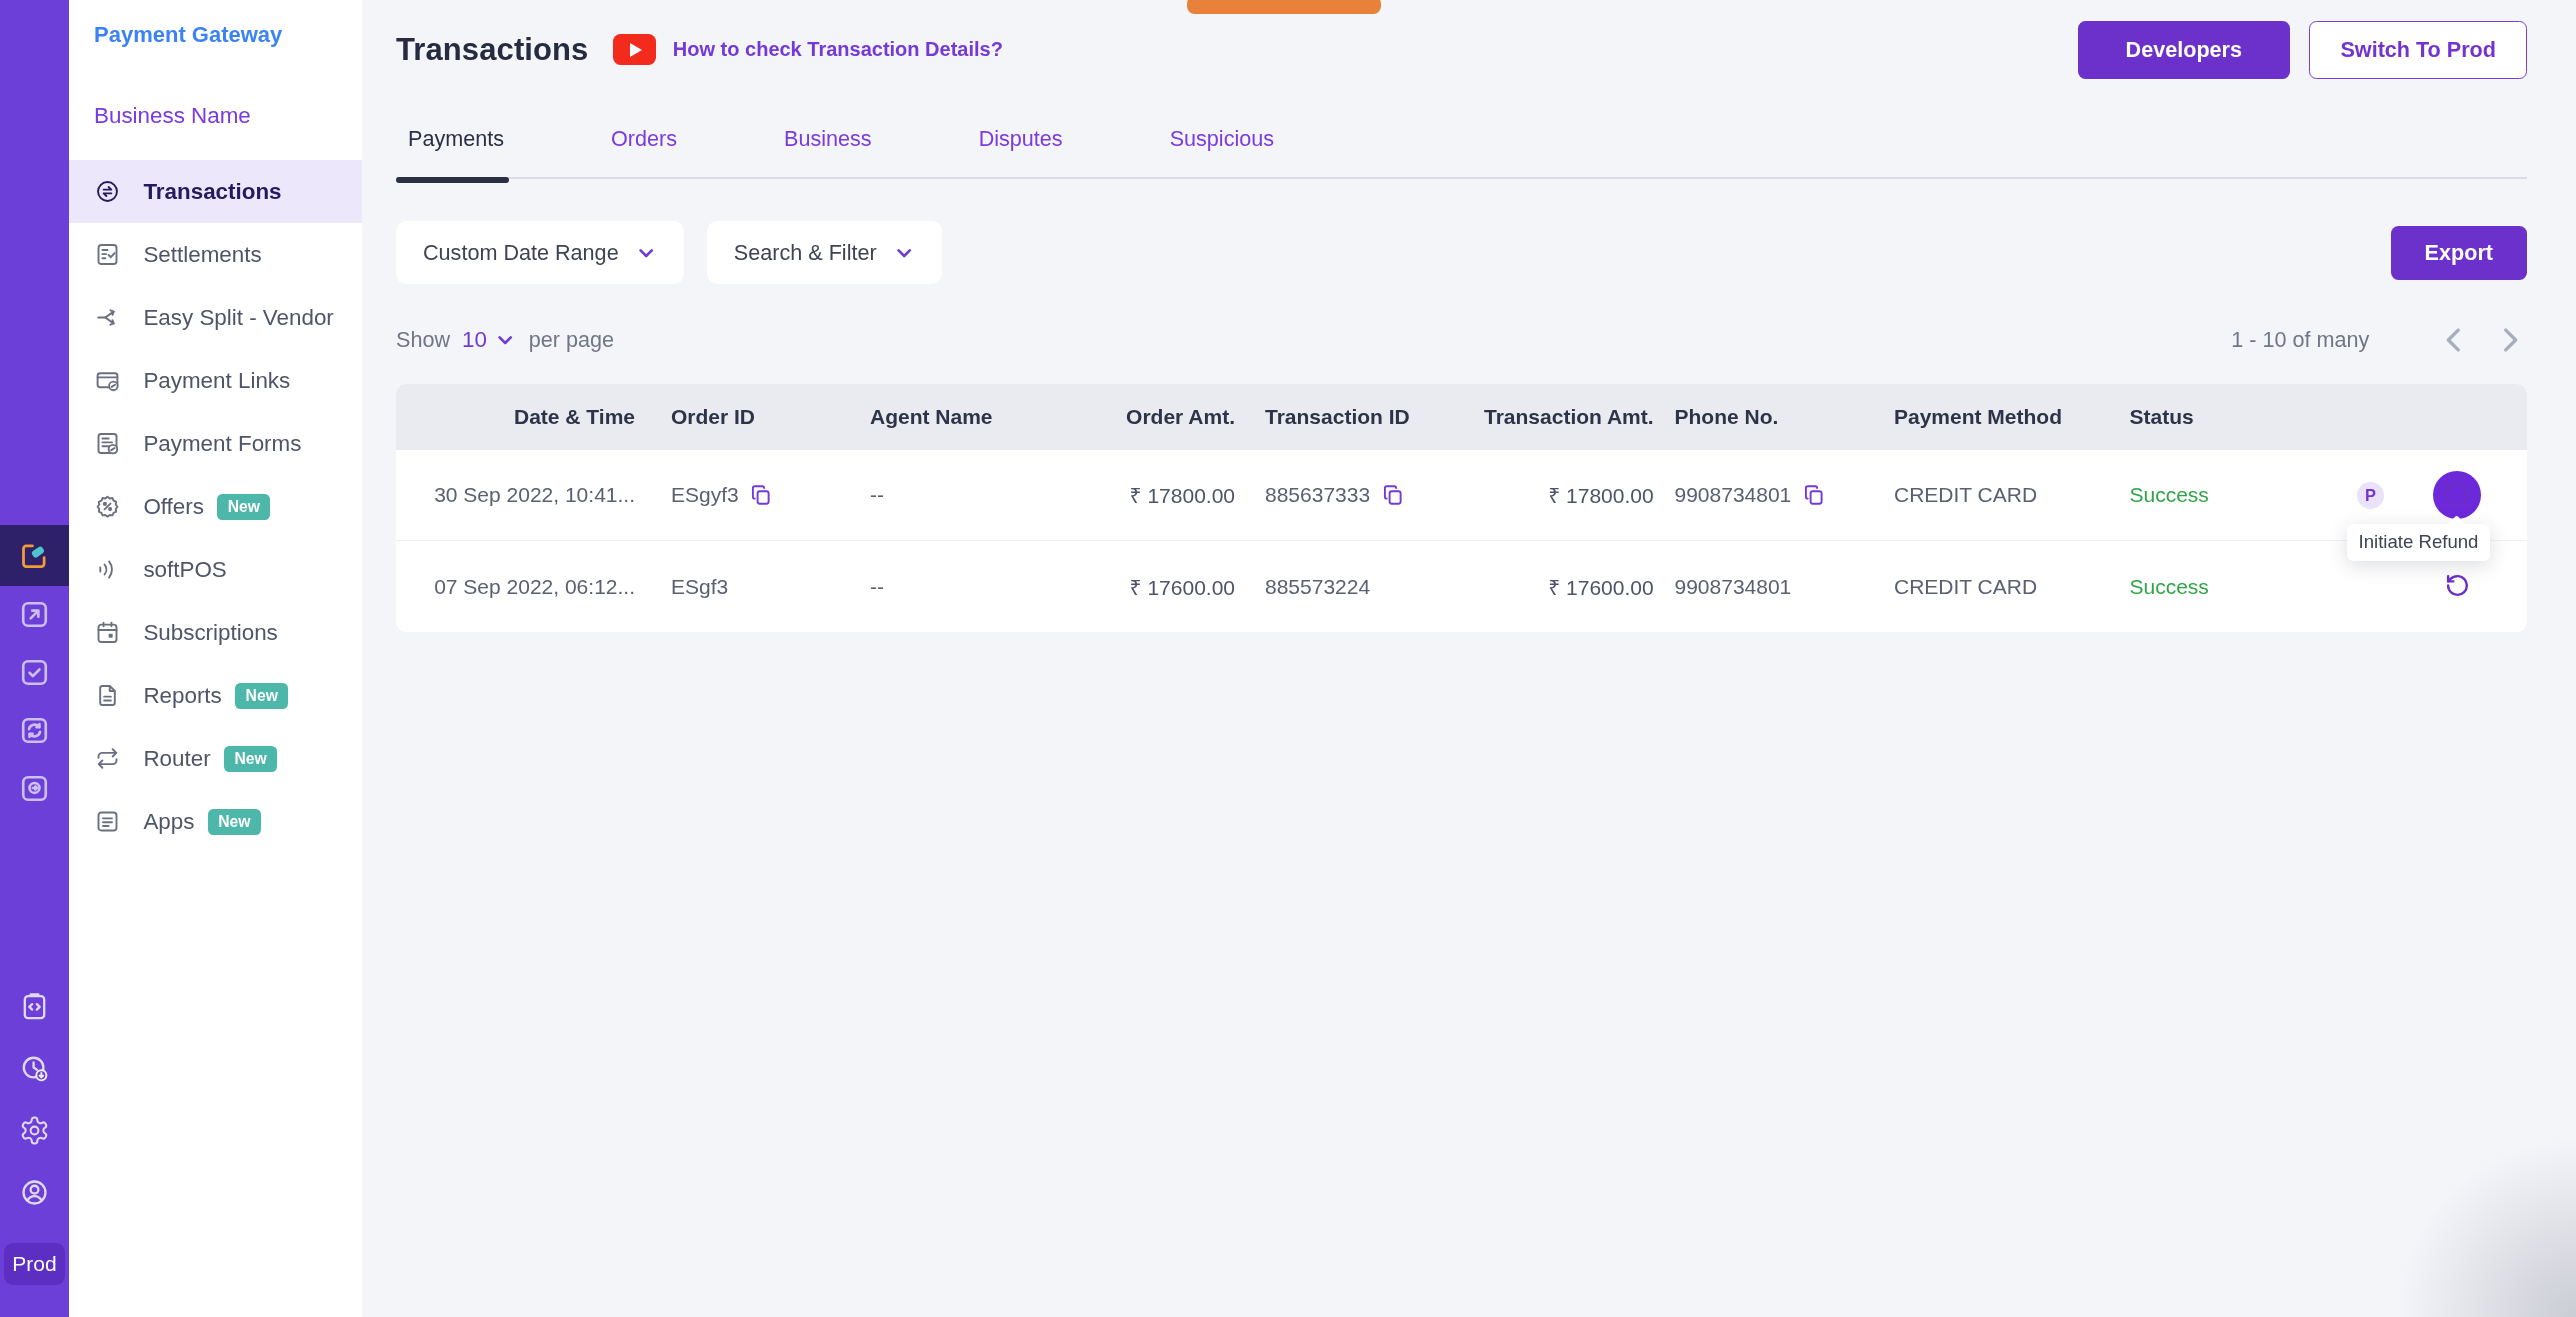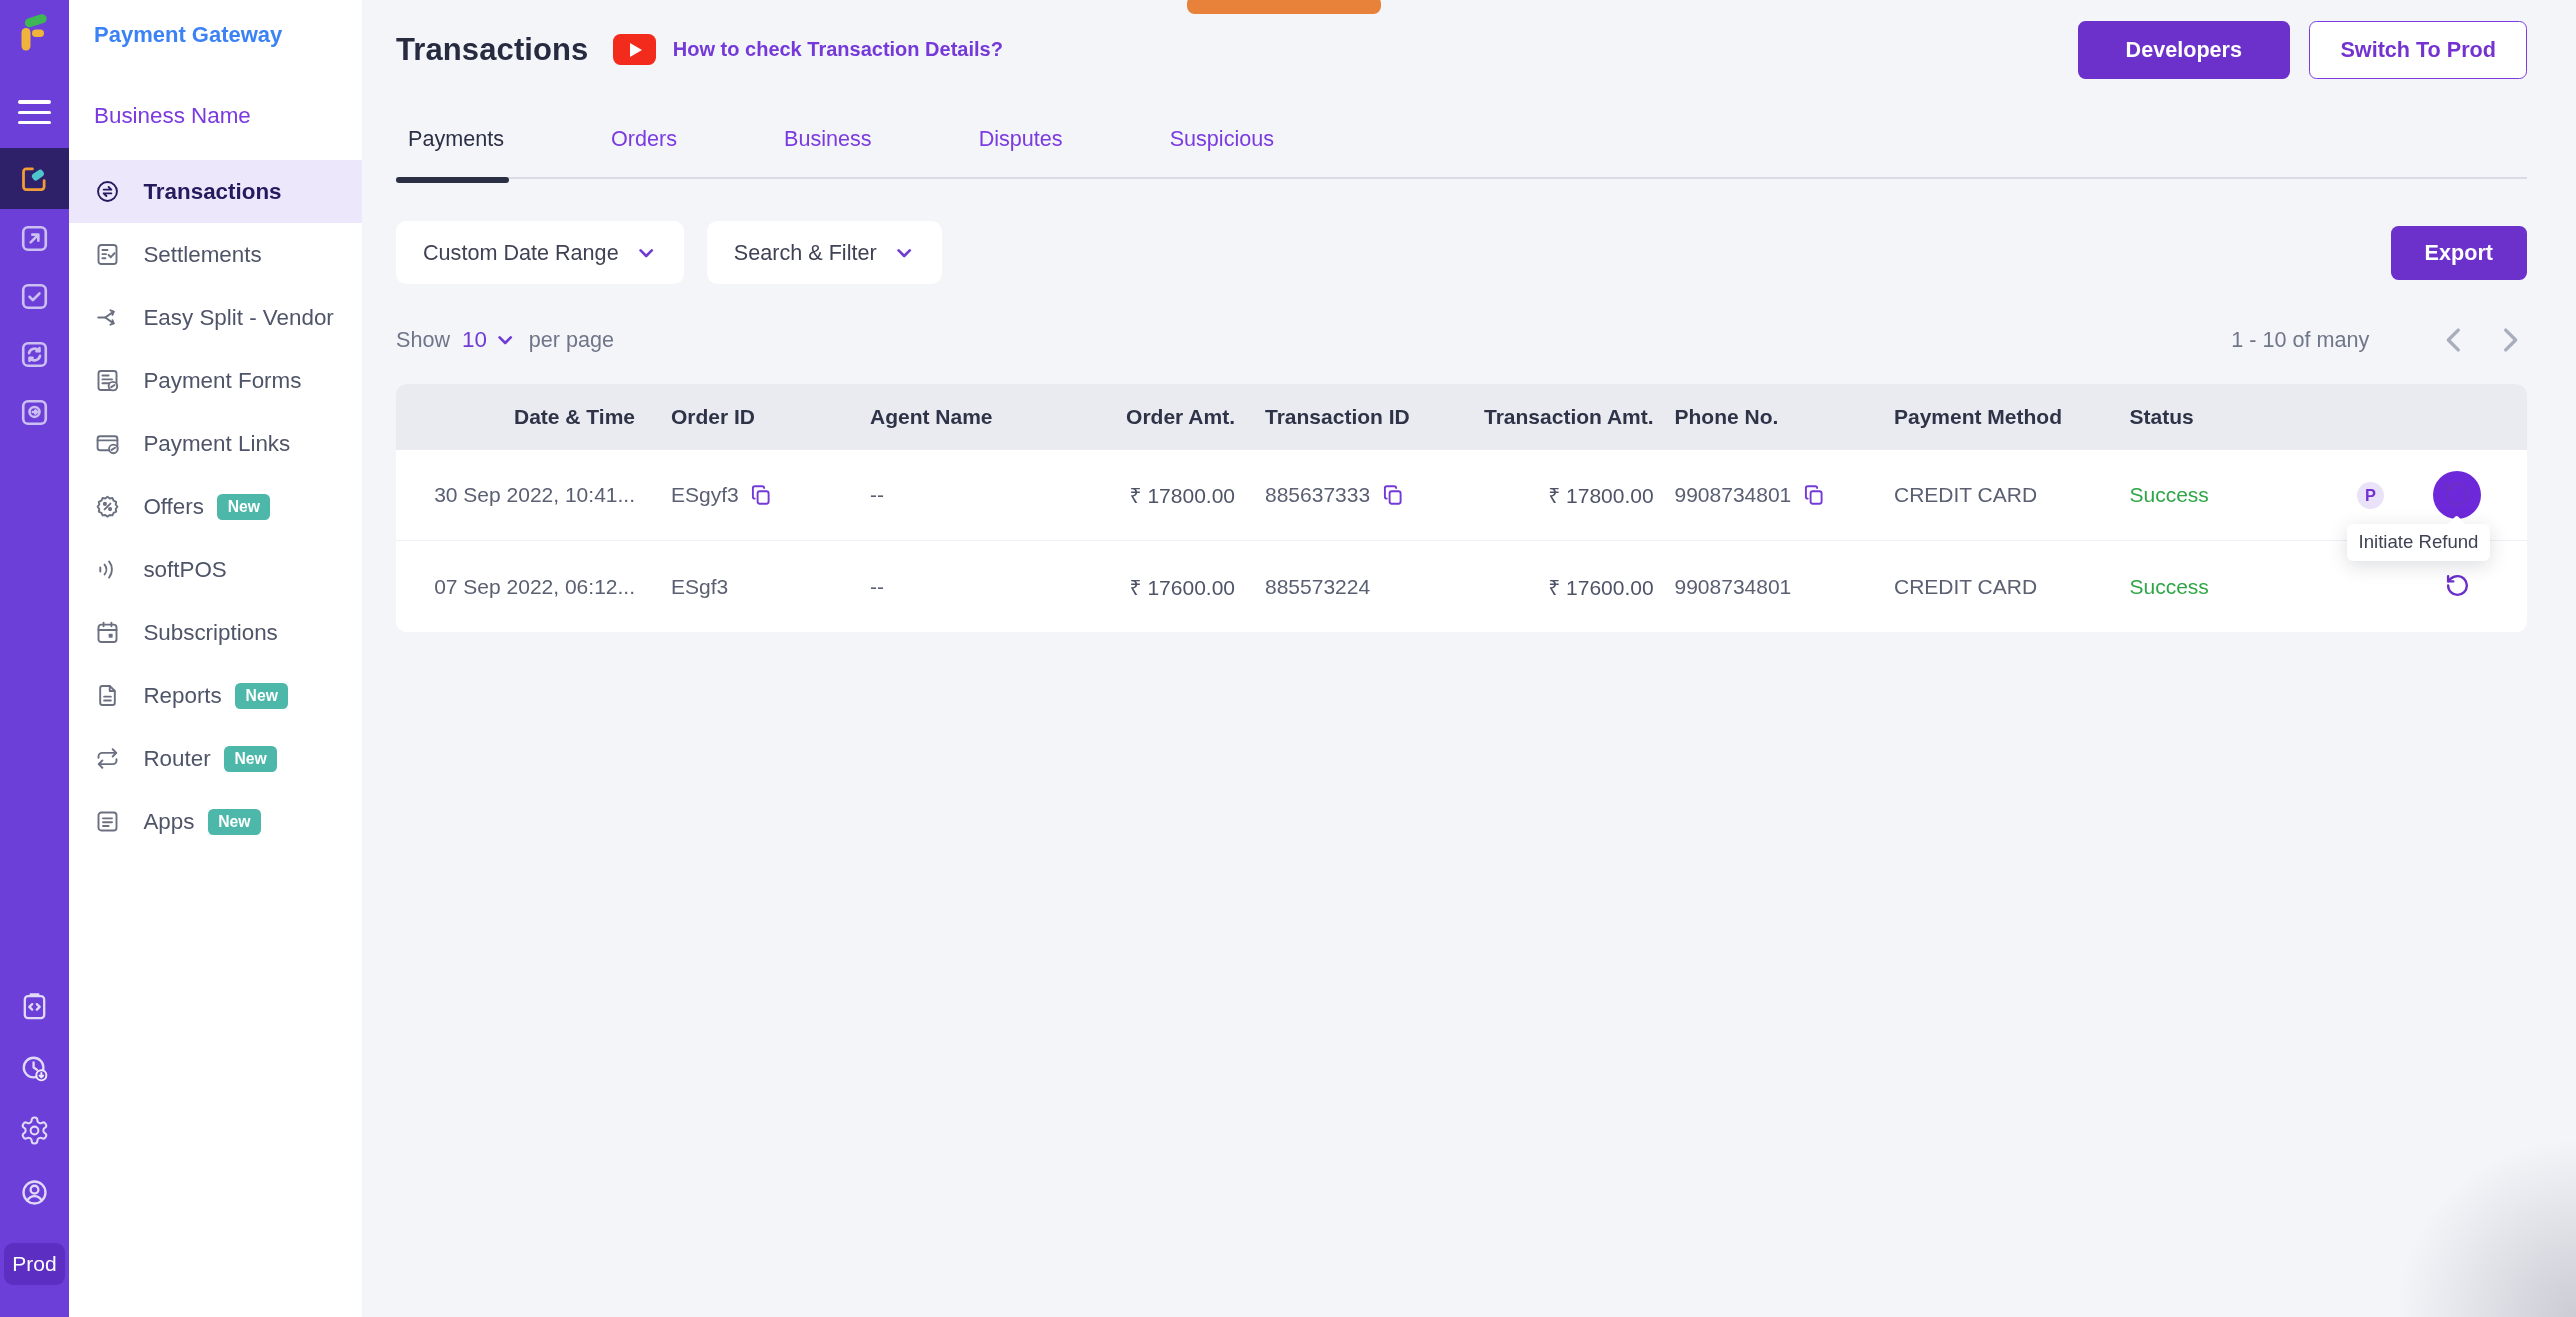--- a/index.html
+++ b/index.html
@@ -1,21 +1,21 @@
 <!DOCTYPE html>
 <html style="font-size:12px"><head>
 <meta charset="utf-8">
 <style>
   * { margin:0; padding:0; box-sizing:border-box; }
   html,body { width:2576px; height:1318px; }
   body { font-family:"Liberation Sans", sans-serif; background:#F4F5F9; overflow:hidden; }
   .page { position:relative; width:2576px; height:1318px; display:flex; }
 
   
-  .rail { position:relative; width:69px; background:#6C40D8; flex:0 0 69px; display:flex; flex-direction:column; align-items:center; z-index:5; }
+  .rail { position:relative; width:69px; background:#6C40D8; flex:0 0 69px; display:flex; flex-direction:row; align-items:center; z-index:5; }
   .logo { margin-top:10.4px; width:42px; height:42px; }
   .hamburger { margin-top:48px; width:33px; height:24px; display:flex; flex-direction:column; justify-content:space-between; background:none; border:none; cursor:pointer; }
   .hamburger span { display:block; height:3.7px; border-radius:2.2px; background:#fff; }
   .hamburger span:nth-child(2){ width:100%; } .hamburger span:nth-child(1){ width:100%; } .hamburger span:nth-child(3){ width:100%; }
   .rail-top { margin-top:24px; display:flex; flex-direction:column; align-items:center; width:100%; }
   .rail-tile { width:69px; height:61px; display:flex; align-items:center; justify-content:center; }
   .rail-tile.active { background:#2E2069; }
   .rail-tile + .rail-tile { margin-top:0; }
   .rail-ic { width:33px; height:33px; opacity:.82; }
   .rail-tile.active .rail-ic { opacity:1; }
@@ -200,35 +200,35 @@
         <li class="mitem">
           <span class="micon"><svg viewBox="0 0 24 24" fill="none" stroke="currentColor" stroke-width="1.7" stroke-linecap="round" stroke-linejoin="round">
               <path d="M3.8 12h6.2"></path>
               <path d="M10 12l7.4-5.2M10 12l7.4 5.2"></path>
               <path d="M14.6 5.6l2.9 1.1-1.1 2.9M14.6 18.4l2.9-1.1-1.1-2.9"></path>
             </svg></span>
           <span class="mlabel">Easy Split - Vendor</span>
         </li>
         <li class="mitem">
           <span class="micon"><svg viewBox="0 0 24 24" fill="none" stroke="currentColor" stroke-width="1.7" stroke-linecap="round" stroke-linejoin="round">
+              <rect x="3.2" y="5.5" width="17.6" height="12.5" rx="2.2"></rect>
+              <path d="M3.2 9.2h17.6"></path>
+              <circle cx="17.2" cy="16.8" r="3.8" fill="white"></circle>
+              <path d="M15.7 17.7l3-1.9"></path>
+            </svg></span>
+          <span class="mlabel">Payment Links</span>
+        </li>
+        <li class="mitem">
+          <span class="micon"><svg viewBox="0 0 24 24" fill="none" stroke="currentColor" stroke-width="1.7" stroke-linecap="round" stroke-linejoin="round">
               <rect x="4" y="3.5" width="16" height="17" rx="2.2"></rect>
               <path d="M7.5 7.5h5.5M7.5 11h8.5M7.5 14.5h8.5"></path>
               <circle cx="16.8" cy="17" r="3.8" fill="white"></circle>
               <path d="M15.3 17.9l3-1.9"></path>
             </svg></span>
           <span class="mlabel">Payment Forms</span>
-        </li>
-        <li class="mitem">
-          <span class="micon"><svg viewBox="0 0 24 24" fill="none" stroke="currentColor" stroke-width="1.7" stroke-linecap="round" stroke-linejoin="round">
-              <rect x="3.2" y="5.5" width="17.6" height="12.5" rx="2.2"></rect>
-              <path d="M3.2 9.2h17.6"></path>
-              <circle cx="17.2" cy="16.8" r="3.8" fill="white"></circle>
-              <path d="M15.7 17.7l3-1.9"></path>
-            </svg></span>
-          <span class="mlabel">Payment Links</span>
         </li>
         <li class="mitem">
           <span class="micon"><svg viewBox="0 0 24 24" fill="none" stroke="currentColor" stroke-width="1.7" stroke-linecap="round" stroke-linejoin="round">
               <path d="M12 3.4l2 1.5 2.4-.4 1 2.3 2.3 1-.4 2.4 1.5 2-1.5 2 .4 2.4-2.3 1-1 2.3-2.4-.4-2 1.5-2-1.5-2.4.4-1-2.3-2.3-1 .4-2.4-1.5-2 1.5-2-.4-2.4 2.3-1 1-2.3 2.4.4z"></path>
               <path d="M9.4 14.6l5.2-5.2"></path>
               <circle cx="9.7" cy="9.7" r="1"></circle>
               <circle cx="14.3" cy="14.3" r="1"></circle>
             </svg></span>
           <span class="mlabel">Offers</span>
           <span class="nbadge">New</span>

